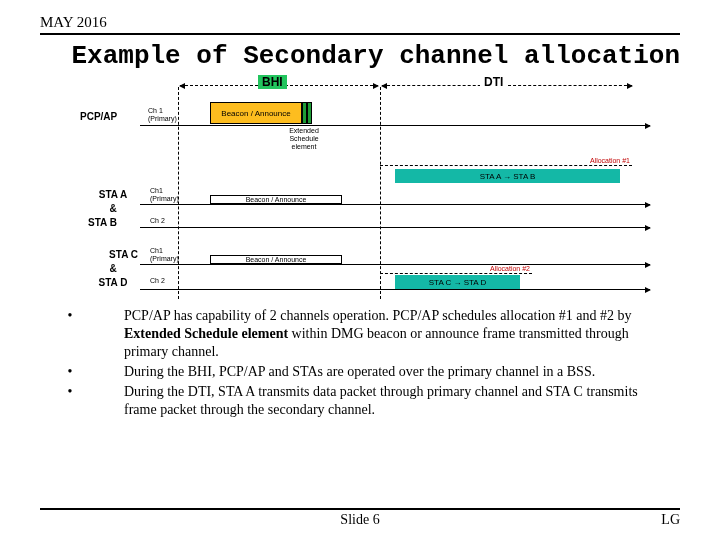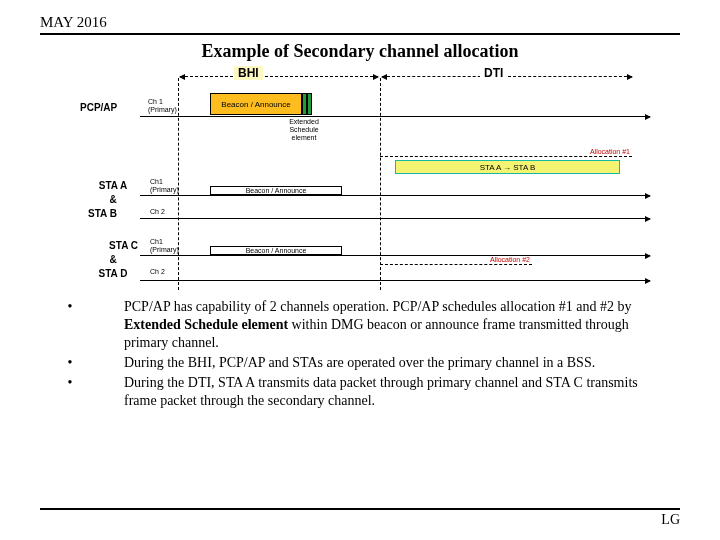--- a/index.html
+++ b/index.html
@@ -17,24 +17,25 @@
     justify-content: space-between;
     padding: 14px 40px 2px 40px;
     font-weight: normal;
     font-size: 15px;
   }
   .hr {
     border-top: 2px solid #000;
     margin: 0 40px 6px 40px;
   }
   .title {
-    font-size: 18px;
+    font-size: 26px;
     font-weight: bold;
-    text-align: center;
+    text-align: right;
     margin: 6px 40px 6px 40px;
+    font-family: Liberation Mono, monospace;
   }
   .diagram {
     position: relative;
     width: 620px;
     height: 222px;
     margin: 0 auto 6px auto;
     font-family: Arial, Helvetica, sans-serif;
     font-size: 9px;
     color: #000;
   }
@@ -58,21 +59,21 @@
     font-size: 8px;
     display: flex;
     align-items: center;
     justify-content: center;
   }
   .thin-bar {
     background: #1f9c37;
     border: 1px solid #000;
   }
   .alloc-box {
-    border: 1px solid #14b8a6;
+    border: 7px solid #14b8a6;
     text-align: center;
     font-size: 8px;
     display: flex;
     align-items: center;
     justify-content: center;
   }
   .alloc-yellow { background: #f4f472; }
   .alloc-label { color: #c00000; font-size: 7px; text-align: right; }
   .arrow-h {
     position: absolute;
@@ -144,21 +145,21 @@
 <div class="hr"></div>
 
 <div class="title">Example of Secondary channel allocation</div>
 
 <div class="diagram">
 
   <div class="abs dash-v" style="left:128px; top:10px; height:212px;"></div>
   <div class="abs dash-v" style="left:330px; top:10px; height:212px;"></div>
 
   <div class="arrow-h" style="left:130px; width:198px; top:8px;"></div>
-  <div class="abs section-label" style="left:184px; top:-2px; background:#fef9c3; padding:0 4px;">BHI</div>
+  <div class="abs section-label" style="left:208px; top:-2px; background:#22c55e; padding:0 4px;">BHI</div>
   <div class="arrow-h" style="left:332px; width:250px; top:8px;"></div>
   <div class="abs section-label" style="left:430px; top:-2px; background:#fff; padding:0 4px;">DTI</div>
 
   <div class="abs row-label" style="left:30px; top:34px;">PCP/AP</div>
   <div class="abs ch-label" style="left:98px; top:30px; width:30px; white-space:pre-line;">Ch 1
 (Primary)</div>
   <div class="arrow-r-solid" style="left:90px; top:48px; width:510px;"></div>
   <div class="abs beacon-box" style="left:160px; top:25px; width:92px; height:22px;">Beacon / Announce</div>
   <div class="abs thin-bar" style="left:252px; top:25px; width:5px; height:22px;"></div>
   <div class="abs thin-bar" style="left:257px; top:25px; width:5px; height:22px;"></div>
@@ -185,20 +186,21 @@
   <div class="abs row-label" style="left:38px; top:200px; text-align:center; width:50px;">STA D</div>
   <div class="abs ch-label" style="left:100px; top:170px; white-space:pre-line;">Ch1
 (Primary)</div>
   <div class="arrow-r-solid" style="left:90px; top:187px; width:510px;"></div>
   <div class="abs ch-label" style="left:100px; top:200px;">Ch 2</div>
   <div class="arrow-r-solid" style="left:90px; top:212px; width:510px;"></div>
   <div class="abs" style="left:160px; top:178px; width:132px; height:9px; border:1px solid #000; font-size:7px; text-align:center; line-height:8px;">Beacon / Announce</div>
 
   <div class="abs alloc-label" style="left:330px; top:188px; width:150px;">Allocation #2</div>
   <div class="abs dash-h" style="left:330px; top:196px; width:152px;"></div>
+  <div class="abs alloc-box alloc-yellow" style="left:345px; top:198px; width:125px; height:14px;">STA C → STA D</div>
 
 </div>
 
 <div class="bullets" id="bullets">
     <div class="row">
       <div class="dot">•</div>
       <div class="txt">PCP/AP has capability of 2 channels operation. PCP/AP schedules allocation #1 and #2 by <span class="bold">Extended Schedule element</span> within DMG beacon or announce frame transmitted through primary channel.</div>
     </div>
     <div class="row">
       <div class="dot">•</div>
@@ -206,15 +208,16 @@
     </div>
     <div class="row">
       <div class="dot">•</div>
       <div class="txt">During the DTI, STA A transmits data packet through primary channel and STA C transmits frame packet through the secondary channel.</div>
     </div>
   </div>
 
 <div class="footer">
   <div class="footer-hr"></div>
   <div class="footer-row">
+    <div class="footer-center">Slide 6</div>
     <div class="footer-right">LG</div>
   </div>
 </div>
 
 </body></html>

